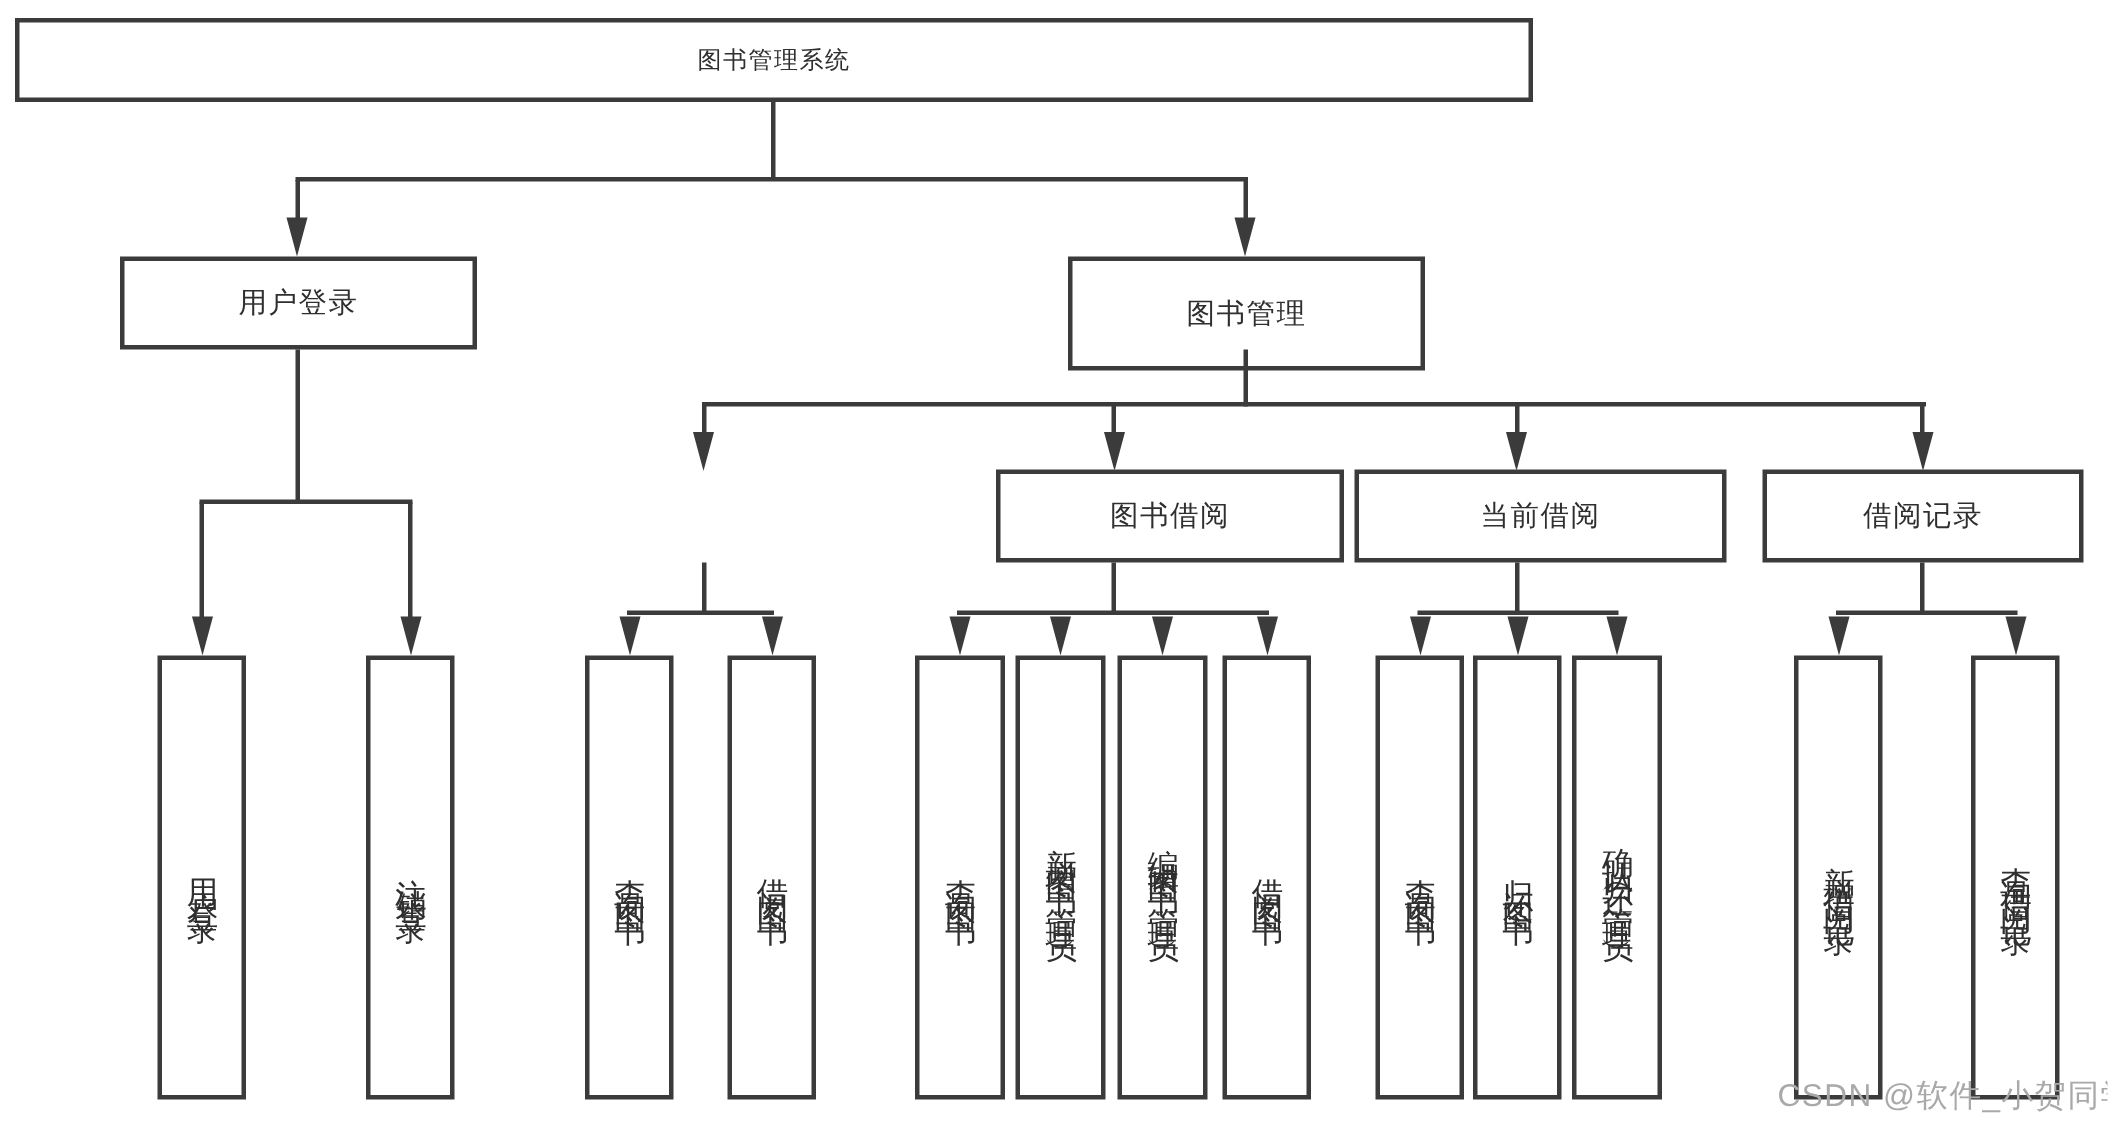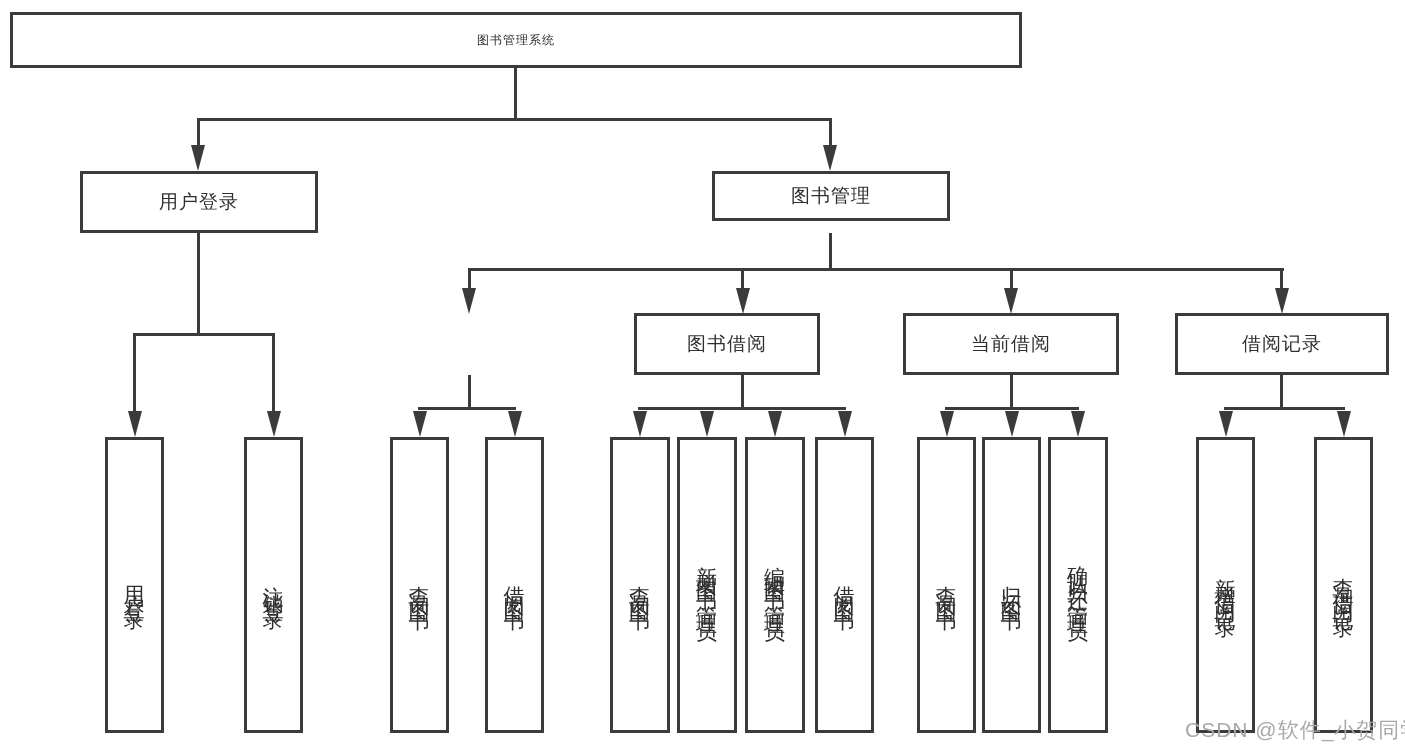--- a/index.html
+++ b/index.html
@@ -25,21 +25,21 @@
     position: absolute;
     border: 3px solid var(--line);
     background: #fff;
     color: var(--text);
     display: flex;
     align-items: center;
     justify-content: center;
     text-align: center;
   }
   .box.h { font-size: 19px; letter-spacing: 1px; }
-  .box.root { font-size: 12px; letter-spacing: 1px; }
+  .box.root { font-size: 16px; letter-spacing: 1px; }
   .box.v {
     writing-mode: vertical-rl;
     text-orientation: mixed;
     font-size: 21px;
     letter-spacing: 8px;
     line-height: 1;
   }
   
   .vl { position: absolute; width: 3px; background: var(--line); }
   .hl { position: absolute; height: 3px; background: var(--line); }
@@ -68,42 +68,42 @@
   <div class="box h root" style="left:10px;top:12px;width:1012px;height:56px">图书管理系统</div>
 
   <div class="vl" style="left:514px;top:68px;height:52px"></div>
   <div class="hl" style="left:197px;top:118px;width:635px"></div>
   <div class="vl" style="left:197px;top:120px;height:27px"></div>
   <div class="arrow" style="left:191px;top:145px"></div>
   <div class="vl" style="left:829px;top:120px;height:27px"></div>
   <div class="arrow" style="left:823px;top:145px"></div>
 
   <div class="box h" style="left:80px;top:171px;width:238px;height:62px">用户登录</div>
-  <div class="box h" style="left:712px;top:171px;width:238px;height:50px">图书管理</div>
+  <div class="box h" style="left:712px;top:171px;width:238px;height:76px">图书管理</div>
 
   <div class="vl" style="left:197px;top:233px;height:102px"></div>
   <div class="hl" style="left:133px;top:333px;width:142px"></div>
   <div class="vl" style="left:133px;top:335px;height:78px"></div>
   <div class="arrow" style="left:128px;top:411px"></div>
   <div class="vl" style="left:272px;top:335px;height:78px"></div>
   <div class="arrow" style="left:267px;top:411px"></div>
 
   <div class="vl" style="left:829px;top:233px;height:38px"></div>
   <div class="hl" style="left:468px;top:268px;width:816px"></div>
   <div class="vl" style="left:468px;top:270px;height:20px"></div>
   <div class="arrow" style="left:462px;top:288px"></div>
   <div class="vl" style="left:741px;top:270px;height:20px"></div>
   <div class="arrow" style="left:736px;top:288px"></div>
   <div class="vl" style="left:1010px;top:270px;height:20px"></div>
   <div class="arrow" style="left:1004px;top:288px"></div>
   <div class="vl" style="left:1280px;top:270px;height:20px"></div>
   <div class="arrow" style="left:1275px;top:288px"></div>
 
-  <div class="box h" style="left:634px;top:313px;width:186px;height:62px">图书借阅</div>
-  <div class="box h" style="left:903px;top:313px;width:216px;height:62px">当前借阅</div>
+  <div class="box h" style="left:664px;top:313px;width:232px;height:62px">图书借阅</div>
+  <div class="box h" style="left:903px;top:313px;width:248px;height:62px">当前借阅</div>
   <div class="box h" style="left:1175px;top:313px;width:214px;height:62px">借阅记录</div>
 
   <div class="vl" style="left:468px;top:375px;height:34px"></div>
   <div class="hl" style="left:418px;top:407px;width:98px"></div>
   <div class="arrow" style="left:413px;top:411px"></div>
   <div class="arrow" style="left:508px;top:411px"></div>
 
   <div class="vl" style="left:741px;top:375px;height:34px"></div>
   <div class="hl" style="left:638px;top:407px;width:208px"></div>
   <div class="arrow" style="left:633px;top:411px"></div>

